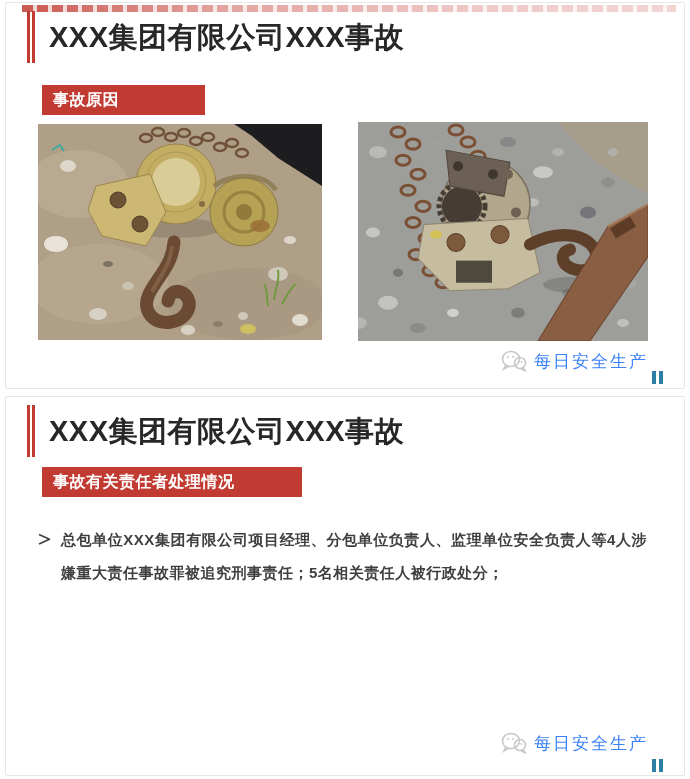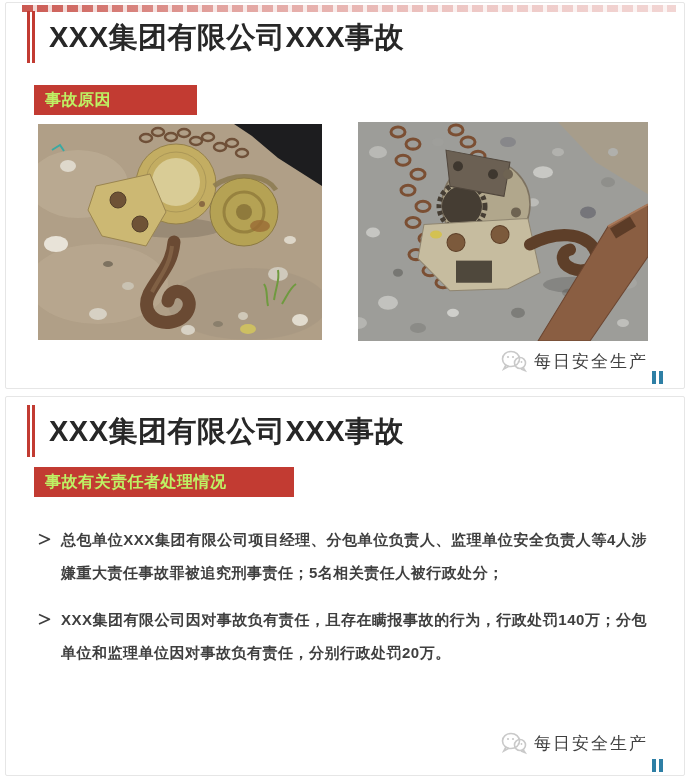--- a/index.html
+++ b/index.html
@@ -27,43 +27,43 @@
   .dbar {
     width:8px; height:52px; flex:0 0 8px;
     background:linear-gradient(90deg,#c23b32 0 3px,rgba(0,0,0,0) 3px 5px,#c23b32 5px 8px);
   }
   .slide-title {
     margin-left:14px; font-size:29px; font-weight:700; color:#272727;
     letter-spacing:.5px; line-height:52px; white-space:nowrap;
   }
 
   .badge {
-    position:absolute; left:28px; height:30px; line-height:30px;
-    background:#c23b32; color:#bef264; font-size:16px; font-weight:700;
+    position:absolute; left:36px; height:30px; line-height:30px;
+    background:#c23b32; color:#ffffff; font-size:16px; font-weight:700;
     padding-left:11px; letter-spacing:.5px;
   }
   .badge1 { top:82px; width:163px; }
   .badge2 { top:70px;  width:260px; }
 
   .photo { position:absolute; overflow:hidden; }
   .photo svg { display:block; width:100%; height:100%; }
   .photo-left  { left:32px;  top:121px; width:284px; height:216px; }
   .photo-right { left:352px; top:119px; width:290px; height:219px; }
 
   .bullets { position:absolute; left:32px; right:37px; top:126px; }
   .bullet { display:flex; margin-bottom:14px;font-weight:bold; }
   .arrow { flex:0 0 13px; margin:9px 10px 0 0; }
   .bullet p {
     flex:1; font-size:15px; line-height:33px; color:#3f3f3f;
     letter-spacing:.5px; text-align:justify;
   }
 
   .watermark {
     position:absolute; display:flex; align-items:flex-end; gap:6px;
-    color:#404040; font-size:17px; letter-spacing:2px; white-space:nowrap;
+    color:#3b82f6; font-size:17px; letter-spacing:2px; white-space:nowrap;
   }
   .wm1 { right:36px; bottom:15px; }
   .wm2 { right:36px; bottom:20px; }
 
   .pause { position:absolute; right:21px; width:11px; height:13px; }
   .pause i { position:absolute; top:0; width:4px; height:13px; background:#2e7fa5; }
   .pause i:first-child { left:0; }
   .pause i:last-child  { right:0; }
   .p1 { bottom:4px; } .p2 { bottom:3px; }
 </style>
@@ -245,28 +245,20 @@
 
   <div class="bullets">
     <div class="bullet">
       <span class="arrow">
         <svg width="13" height="13" viewBox="0 0 13 13">
           <path d="M1,1.5 L11.5,6.2 L1,11" fill="none" stroke="#3f3f3f" stroke-width="1.6" stroke-linejoin="round"></path>
         </svg>
       </span>
       <p>总包单位XXX集团有限公司项目经理、分包单位负责人、监理单位安全负责人等4人涉嫌重大责任事故罪被追究刑事责任；5名相关责任人被行政处分；</p>
     </div>
-    <div class="bullet">
-      <span class="arrow">
-        <svg width="13" height="13" viewBox="0 0 13 13">
-          <path d="M1,1.5 L11.5,6.2 L1,11" fill="none" stroke="#3f3f3f" stroke-width="1.6" stroke-linejoin="round"></path>
-        </svg>
-      </span>
-      <p>XXX集团有限公司因对事故负有责任，且存在瞒报事故的行为，行政处罚140万；分包单位和监理单位因对事故负有责任，分别行政处罚20万。</p>
-    </div>
   </div>
 
   <div class="watermark wm2">
     <svg width="28" height="24" viewBox="0 0 28 24">
       <g stroke="#c9c9c9" stroke-width="1.6" fill="none">
         <ellipse cx="11" cy="10" rx="8.5" ry="7.5"></ellipse>
         <path d="M6,16 l-2.2,4 l5,-2.6"></path>
         <circle cx="20" cy="14" r="5.5"></circle>
         <path d="M23,18.5 l2,3 l-4,-1.6"></path>
       </g>

